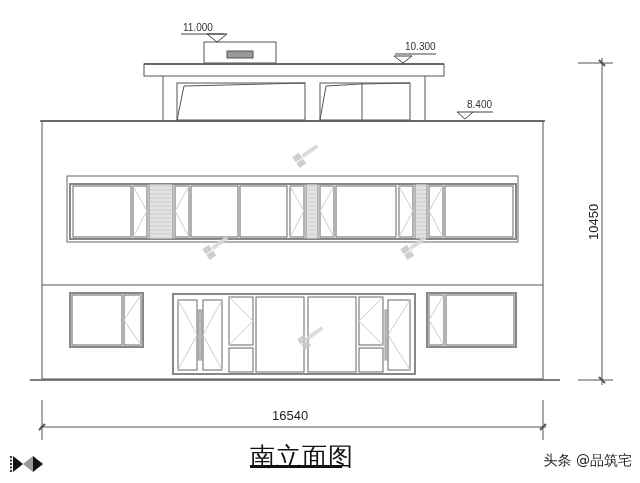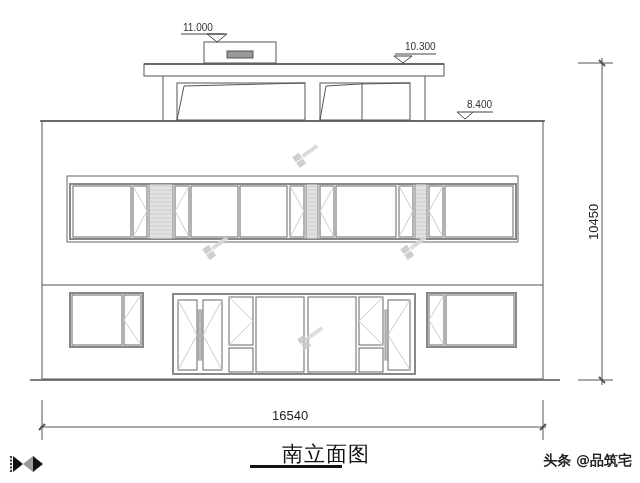--- a/index.html
+++ b/index.html
@@ -1,22 +1,22 @@
 <!DOCTYPE html>
 <html><head>
 <meta charset="utf-8">
 <style>
   html, body { margin: 0; padding: 0; background: #ffffff; }
   body { width: 640px; height: 483px; position: relative; overflow: hidden; font-family: "Liberation Sans", sans-serif; }
   #drawing { position: absolute; left: 0; top: 0; }
   .lvl-text { font-family: "Liberation Sans", sans-serif; font-size: 10px; fill: #333; }
   .dim-text { font-family: "Liberation Sans", sans-serif; font-size: 13px; fill: #222; }
-  .title { position: absolute; left: 250px; top: 440px; font-family: "DejaVu Sans", sans-serif; font-size: 21px; color: #111; letter-spacing: 1px; margin-left: 32px; }
+  .title { position: absolute; left: 250px; top: 440px; font-family: "DejaVu Sans", sans-serif; font-size: 25px; color: #111; letter-spacing: 1px; }
   .title-underline { position: absolute; left: 250px; top: 465px; width: 92px; height: 3px; background: #111; }
-  .watermark { position: absolute; right: 8px; top: 452px; font-family: "DejaVu Sans", sans-serif; font-size: 14px; color: #222; font-weight: bold; }
+  .watermark { position: absolute; right: 8px; top: 452px; font-family: "DejaVu Sans", sans-serif; font-size: 14px; color: #222; }
   .logo-mark { position: absolute; left: 10px; top: 454px; }
 </style>
 </head>
 <body>
 
 <svg id="drawing" width="640" height="483" viewBox="0 0 640 483" xmlns="http://www.w3.org/2000/svg">
   <defs>
     <pattern id="stone" width="4" height="4" patternUnits="userSpaceOnUse">
       <rect width="4" height="4" fill="#e2e2e2"></rect>
       <path d="M0 2 L4 2" stroke="#cfcfcf" stroke-width="1"></path>

